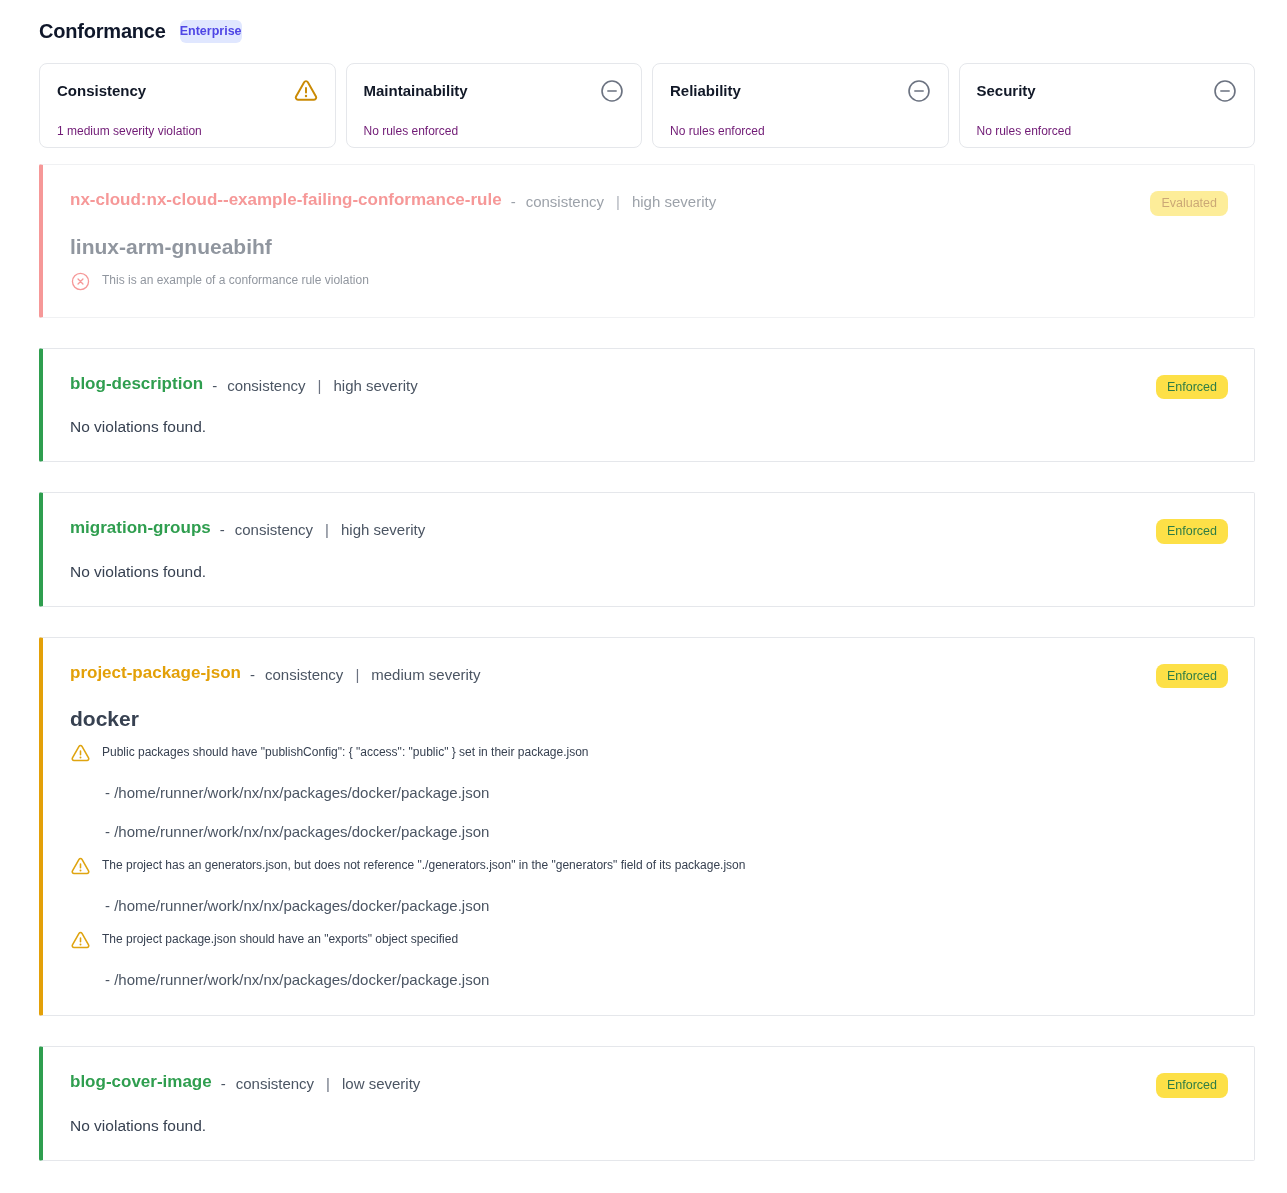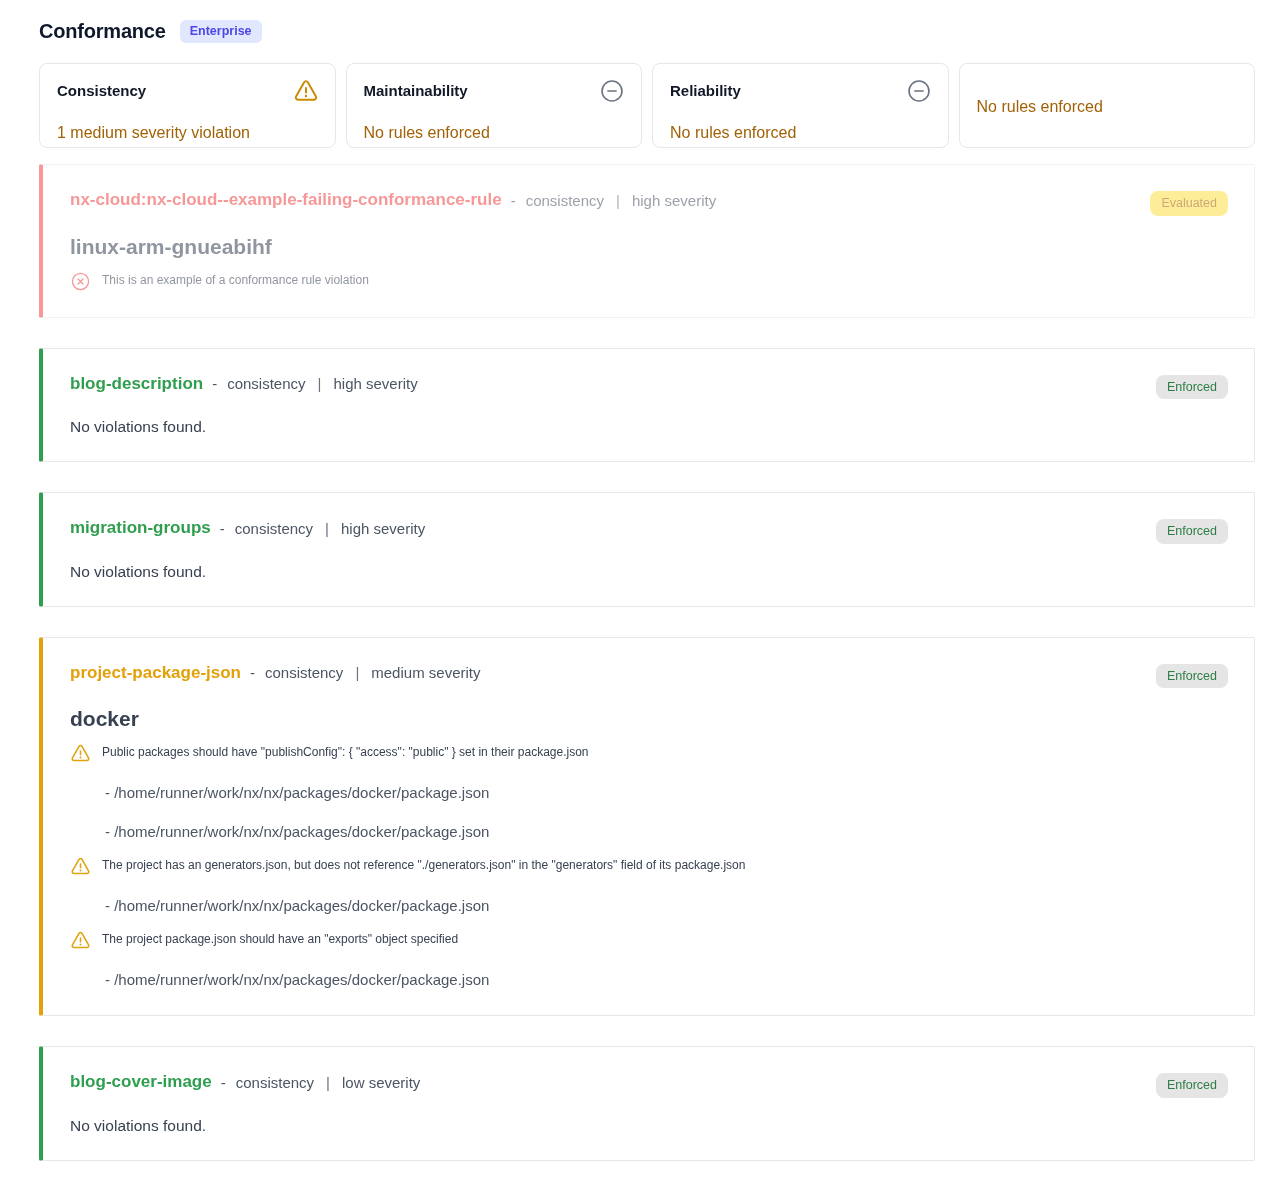--- a/index.html
+++ b/index.html
@@ -23,21 +23,21 @@
     color: #0f172a;
     margin: 0;
     text-align: right;
   }
   .enterprise-badge {
     background: #e0e7ff;
     color: #4f46e5;
     font-size: 12.5px;
     font-weight: 600;
     line-height: 1;
-    padding: 5px 10px;
+    padding: 5px 0;
     border-radius: 6px;
   }
 
   
   .summary-row {
     display: grid;
     grid-template-columns: repeat(4, 1fr);
     gap: 10px;
     margin-top: 20px;
   }
@@ -46,62 +46,62 @@
     border-radius: 8px;
     padding: 14px 16px 15px 17px;
     height: 85px;
     display: flex;
     flex-direction: column;
     justify-content: space-between;
     background: #fff;
   }
   .summary-head { display: flex; justify-content: space-between; align-items: flex-start; }
   .summary-title { font-size: 15px; font-weight: 700; color: #111827; padding-top: 4px; }
-  .summary-status { font-size: 16px; color: #a16207; margin-top: 20px; }
+  .summary-status { font-size: 12px; color: #701a75; margin-top: 20px; }
   .summary-icon { width: 26px; height: 26px; }
   .summary-icon svg { width: 100%; height: 100%; display: block; }
   .icon-amber { color: #ca8a04; }
   .icon-grey { color: #6b7280; }
 
   
   .rules { margin-top: 16px; }
   .rule-card {
     border: 1px solid #e5e7eb;
     border-left: 4px solid #9ca3af;
     border-radius: 2px;
     padding: 25px 26px 25px 27px;
     margin-bottom: 30px;
     background: #fff;
   }
   .rule-card:last-child { margin-bottom: 0; }
   .rule-card.faded { opacity: 0.55; }
 
   .rule-head { display: flex; justify-content: space-between; align-items: flex-start; }
-  .rule-title-row { display: flex; align-items: center; gap: 10px; flex-wrap: wrap; }
+  .rule-title-row { display: flex; align-items: flex-end; gap: 10px; flex-wrap: wrap; }
   .rule-name {
     font-size: 17px;
     font-weight: 700;
     text-decoration: none;
     cursor: pointer;
   }
   .rule-meta { font-size: 15px; color: #4b5563; }
   .rule-meta.dash { margin-left: -1px; }
   .rule-meta.pipe { color: #6b7280; margin: 0 2px; }
 
   .badge {
     font-size: 12.5px;
     font-weight: 500;
     line-height: 1;
     padding: 6px 11px;
     border-radius: 8px;
     white-space: nowrap;
     flex: none;
     margin-top: 1px;
   }
-  .badge-enforced  { background: #e5e5e5; color: #2e7d46; }
+  .badge-enforced  { background: #fde047; color: #2e7d46; }
   .badge-evaluated { background: #fde047; color: #a16207; }
 
   .rule-body { margin-top: 19px; }
   .no-violations { font-size: 15.5px; color: #374151; margin: 0; }
   .project-name { font-size: 21px; font-weight: 700; color: #374151; margin: 0 0 11px; }
 
   .v-item { margin-bottom: 13px; }
   .v-item:last-child { margin-bottom: 0; }
   .v-row { display: flex; align-items: flex-start; gap: 11px; }
   .v-icon { width: 21px; height: 21px; flex: none; margin-top: 1px; }
@@ -156,20 +156,29 @@
             <svg viewBox="0 0 24 24" fill="none" stroke="currentColor" stroke-width="1.5" stroke-linecap="round">
               <circle cx="12" cy="12" r="9.2"></circle>
               <line x1="8.2" y1="12" x2="15.8" y2="12"></line>
             </svg>
           </span>
     </div>
     <span class="summary-status">No rules enforced</span>
   </div>
 
   <div class="summary-card">
+    <div class="summary-head">
+      <span class="summary-title">Security</span>
+      <span class="summary-icon icon-grey">
+            <svg viewBox="0 0 24 24" fill="none" stroke="currentColor" stroke-width="1.5" stroke-linecap="round">
+              <circle cx="12" cy="12" r="9.2"></circle>
+              <line x1="8.2" y1="12" x2="15.8" y2="12"></line>
+            </svg>
+          </span>
+    </div>
     <span class="summary-status">No rules enforced</span>
   </div>
 </div>
 
   <div class="rules" id="rules-list">
   <article class="rule-card faded" style="border-left-color: rgb(239, 68, 68);">
     <div class="rule-head">
       <div class="rule-title-row">
         <a class="rule-name" style="color: rgb(239, 68, 68);">nx-cloud:nx-cloud--example-failing-conformance-rule</a>
         <span class="rule-meta dash">-</span>

